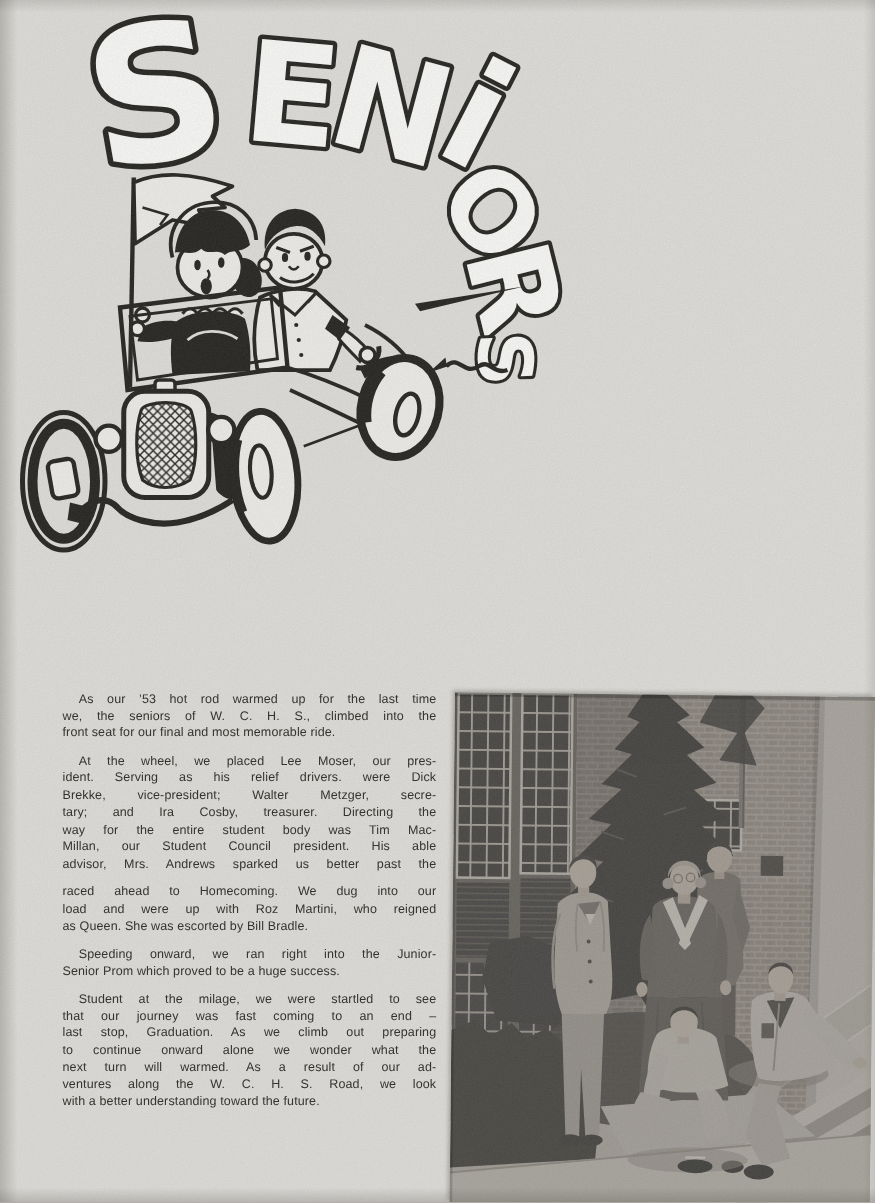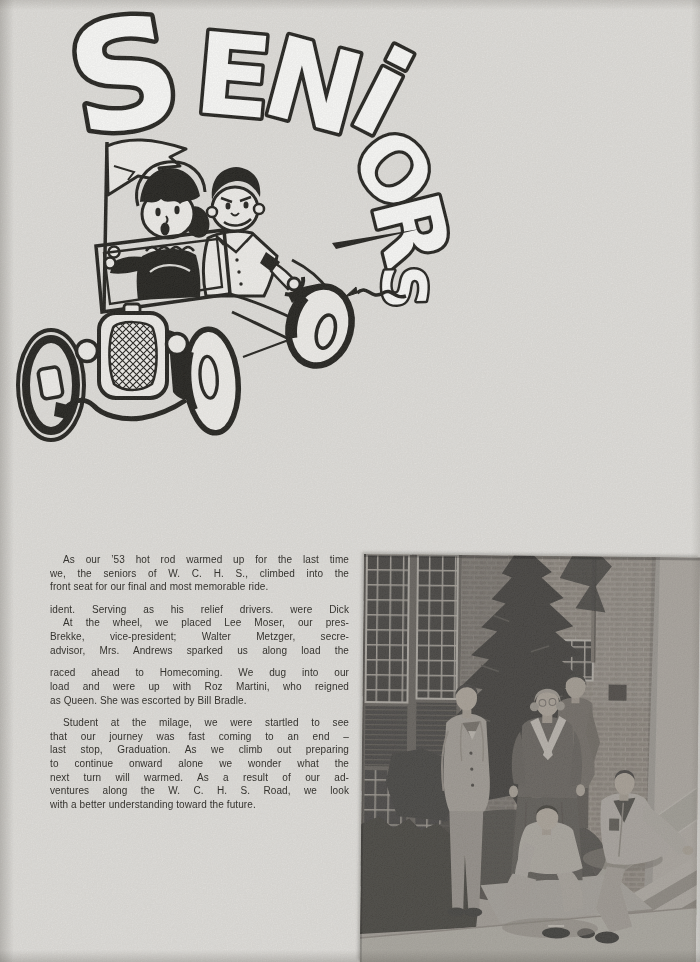--- a/index.html
+++ b/index.html
@@ -154,29 +154,36 @@
     </g>
   </svg>
 
   <div class="article">
       <div class="para">
         <div class="line first">As our ’53 hot rod warmed up for the last time</div>
         <div class="line">we, the seniors of W. C. H. S., climbed into the</div>
         <div class="line last">front seat for our final and most memorable ride.</div>
       </div>
       <div class="para">
+        <div class="line first">At the wheel, we placed Lee Moser, our pres-</div>
         <div class="line">ident. Serving as his relief drivers. were Dick</div>
-        <div class="line first">At the wheel, we placed Lee Moser, our pres-</div>
         <div class="line">Brekke, vice-president; Walter Metzger, secre-</div>
-        <div class="line">advisor, Mrs. Andrews sparked us along load the</div>
+        <div class="line">tary; and Ira Cosby, treasurer. Directing the</div>
+        <div class="line">way for the entire student body was Tim Mac-</div>
+        <div class="line">Millan, our Student Council president. His able</div>
+        <div class="line">advisor, Mrs. Andrews sparked us better past the</div>
       </div>
       <div class="para">
         <div class="line">raced ahead to Homecoming. We dug into our</div>
         <div class="line">load and were up with Roz Martini, who reigned</div>
         <div class="line last">as Queen. She was escorted by Bill Bradle.</div>
+      </div>
+      <div class="para">
+        <div class="line first">Speeding onward, we ran right into the Junior-</div>
+        <div class="line last">Senior Prom which proved to be a huge success.</div>
       </div>
       <div class="para">
         <div class="line first">Student at the milage, we were startled to see</div>
         <div class="line">that our journey was fast coming to an end –</div>
         <div class="line">last stop, Graduation. As we climb out preparing</div>
         <div class="line">to continue onward alone we wonder what the</div>
         <div class="line">next turn will warmed. As a result of our ad-</div>
         <div class="line">ventures along the W. C. H. S. Road, we look</div>
         <div class="line last">with a better understanding toward the future.</div>
       </div>

